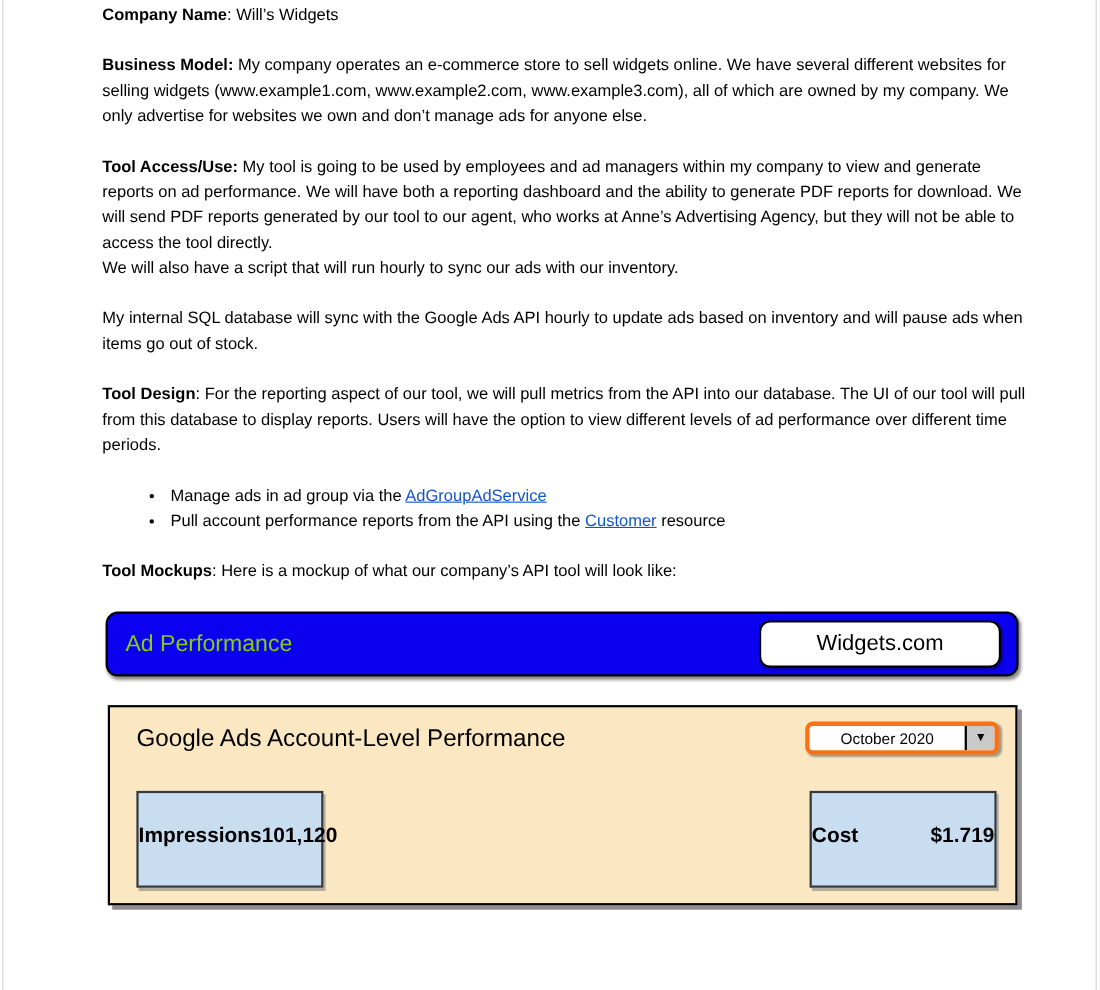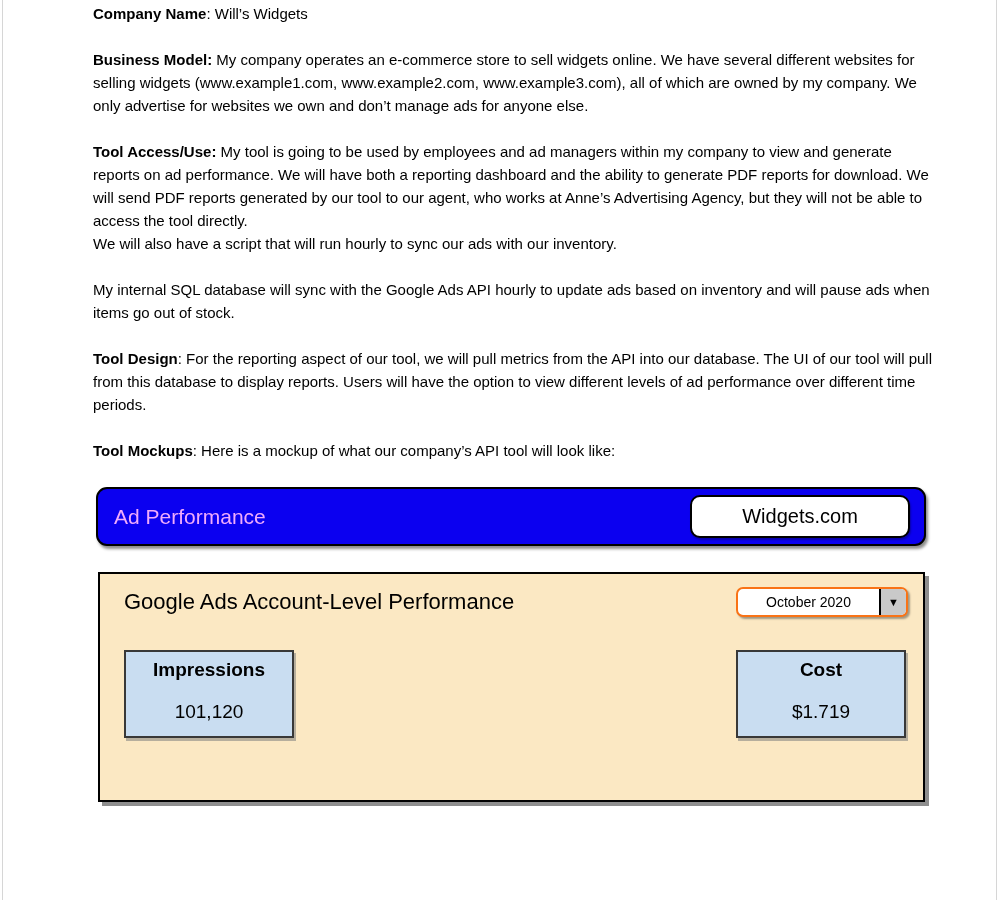--- a/index.html
+++ b/index.html
@@ -37,46 +37,46 @@
   .banner {
     margin: 25px 0 0 3px;
     width: 830px; height: 59px;
     background: #0b00f0;
     border: 2px solid #000;
     border-radius: 11px;
     box-shadow: 2px 3px 3px rgba(0,0,0,0.45);
     display: flex; align-items: center; justify-content: space-between;
     padding: 0 14px 0 16px;
   }
-  .banner-title { color: #f0abfc; font-size: 21px; }
+  .banner-title { color: #84cc16; font-size: 21px; }
   .site-btn {
     font-family: inherit;
     background: #ffffff; color: #000000;
     border: 2px solid #000; border-radius: 10px;
     font-size: 20px;
     width: 220px; height: 43px;
     box-shadow: 1px 2px 2px rgba(0,0,0,0.3);
     cursor: pointer;
   }
 
   
   .panel {
     margin: 26px 0 0 5px;
-    width: 827px; height: 230px;
+    width: 827px; height: 182px;
     background: #fbe8c3;
     border: 2px solid #000;
     box-shadow: 4px 4px 0 #8e8e8e;
     padding: 13px 15px 8px 24px;
   }
   .panel-header { display: flex; align-items: center; justify-content: space-between; }
   .panel-title { font-size: 22px; }
   .dropdown {
     display: flex; align-items: stretch;
     height: 30px; background: #ffffff;
-    border: 2px solid #f97316; border-radius: 7px;
+    border: 4px solid #f97316; border-radius: 7px;
     overflow: hidden;
     box-shadow: 2px 2px 2px rgba(0,0,0,0.35);
     cursor: pointer;
   }
   .dropdown-value {
     width: 141px; display: flex; align-items: center; justify-content: center;
     font-size: 14px;
   }
   .dropdown-btn {
     width: 27px; background: #c9c9c9;
@@ -87,26 +87,26 @@
   .cards {
     margin-top: 33px;
     display: flex; justify-content: space-between;
     padding-right: 2px;
   }
   .card {
     width: 170px; height: 88px;
     background: #c9ddf1;
     border: 2px solid #383838;
     box-shadow: 2px 3px 0 rgba(125,125,125,0.55);
-    display: flex; flex-direction: column;
+    display: flex; flex-direction: row;
     align-items: center; justify-content: space-between;
     padding: 7px 0 13px 0;
   }
   .card-label { font-weight: 700; font-size: 19px; }
-  .card-value { font-size: 19px; }
+  .card-value { font-size: 19px; font-weight: bold; }
   .panel-link {
     display: inline-block;
     margin-top: 15px;
     font-size: 15px;
   }
 </style>
 </head>
 <body>
 
 <div class="page">
@@ -116,20 +116,24 @@
 
     <p><b>Business Model:</b><span> My company operates an e-commerce store to sell widgets online. We have several different websites for selling widgets (www.example1.com, www.example2.com, www.example3.com), all of which are owned by my company. We only advertise for websites we own and don’t manage ads for anyone else.</span></p>
 
     <p><b>Tool Access/Use:</b><span> My tool is going to be used by employees and ad managers within my company to view and generate reports on ad performance. We will have both a reporting dashboard and the ability to generate PDF reports for download. We will send PDF reports generated by our tool to our agent, who works at Anne’s Advertising Agency, but they will not be able to access the tool directly.</span><br><span>We will also have a script that will run hourly to sync our ads with our inventory.</span></p>
 
     <p><span>My internal SQL database will sync with the Google Ads API hourly to update ads based on inventory and will pause ads when items go out of stock.</span></p>
 
     <p><b>Tool Design</b><span>: For the reporting aspect of our tool, we will pull metrics from the API into our database. The UI of our tool will pull from this database to display reports. Users will have the option to view different levels of ad performance over different time periods.</span></p>
 
 
+    <ul class="bullets">
+      <li><span>Manage ads in ad group via the </span><a href="#">AdGroupAdService</a><span></span></li>
+      <li><span>Pull account performance reports from the API using the </span><a href="#">Customer</a><span> resource</span></li>
+    </ul>
 
     <p><b>Tool Mockups</b><span>: Here is a mockup of what our company’s API tool will look like:</span></p>
 
     <div class="banner">
       <span class="banner-title">Ad Performance</span>
       <button class="site-btn">Widgets.com</button>
     </div>
 
     <div class="panel">
       <div class="panel-header">

